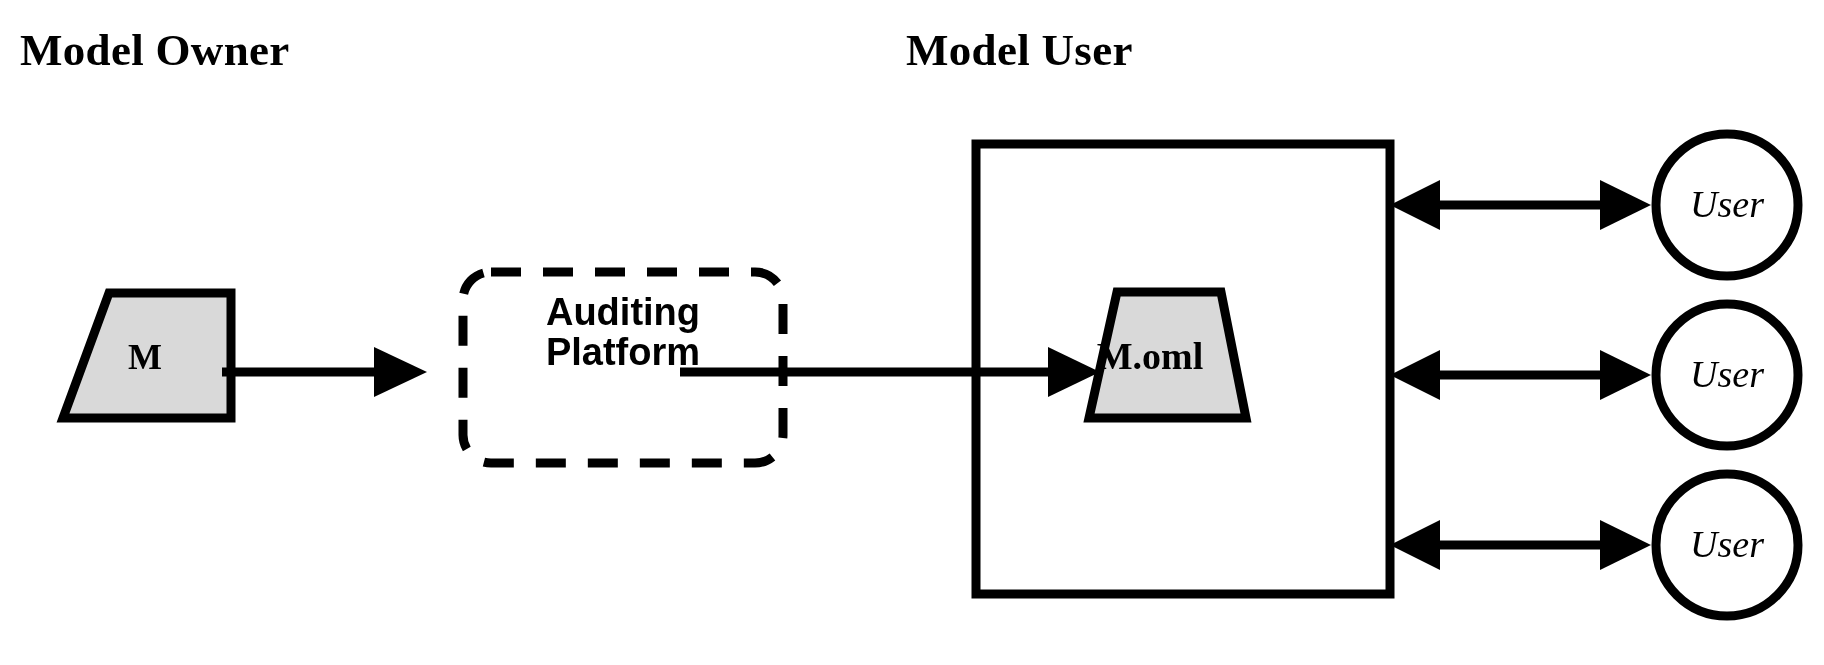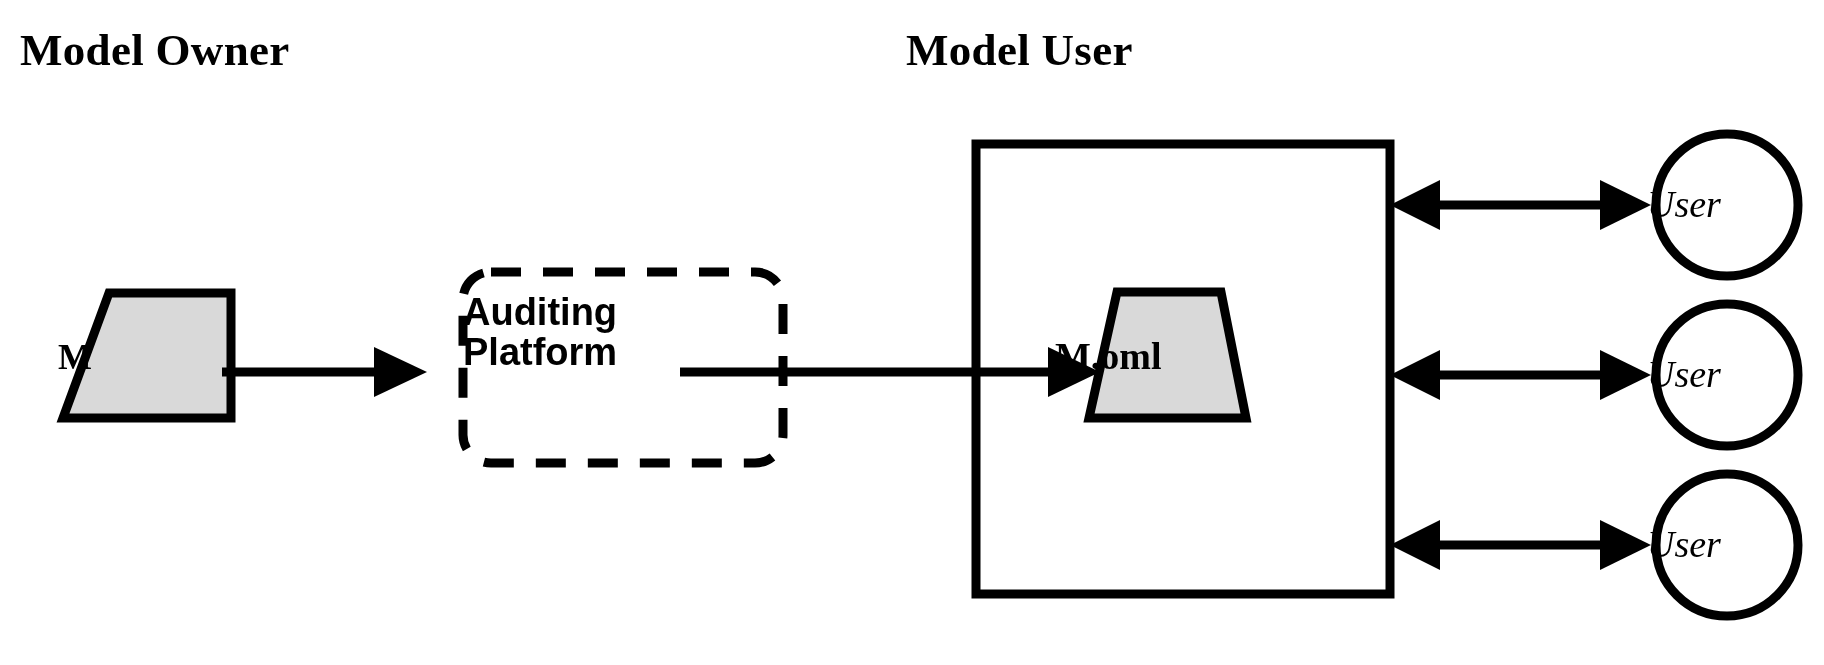--- a/index.html
+++ b/index.html
@@ -42,20 +42,21 @@
     left: 20px;
     top: 28px;
   }
   #title-model-host {
     left: 906px;
     top: 28px;
   }
   .shape-label {
     position: absolute;
     color: #000000;
+    text-align: center;
     white-space: nowrap;
     line-height: 1.06;
     pointer-events: none;
   }
   .serif-bold {
     font-family: "Liberation Serif", serif;
     font-weight: bold;
   }
   .sans-bold {
     font-family: "Liberation Sans", sans-serif;

